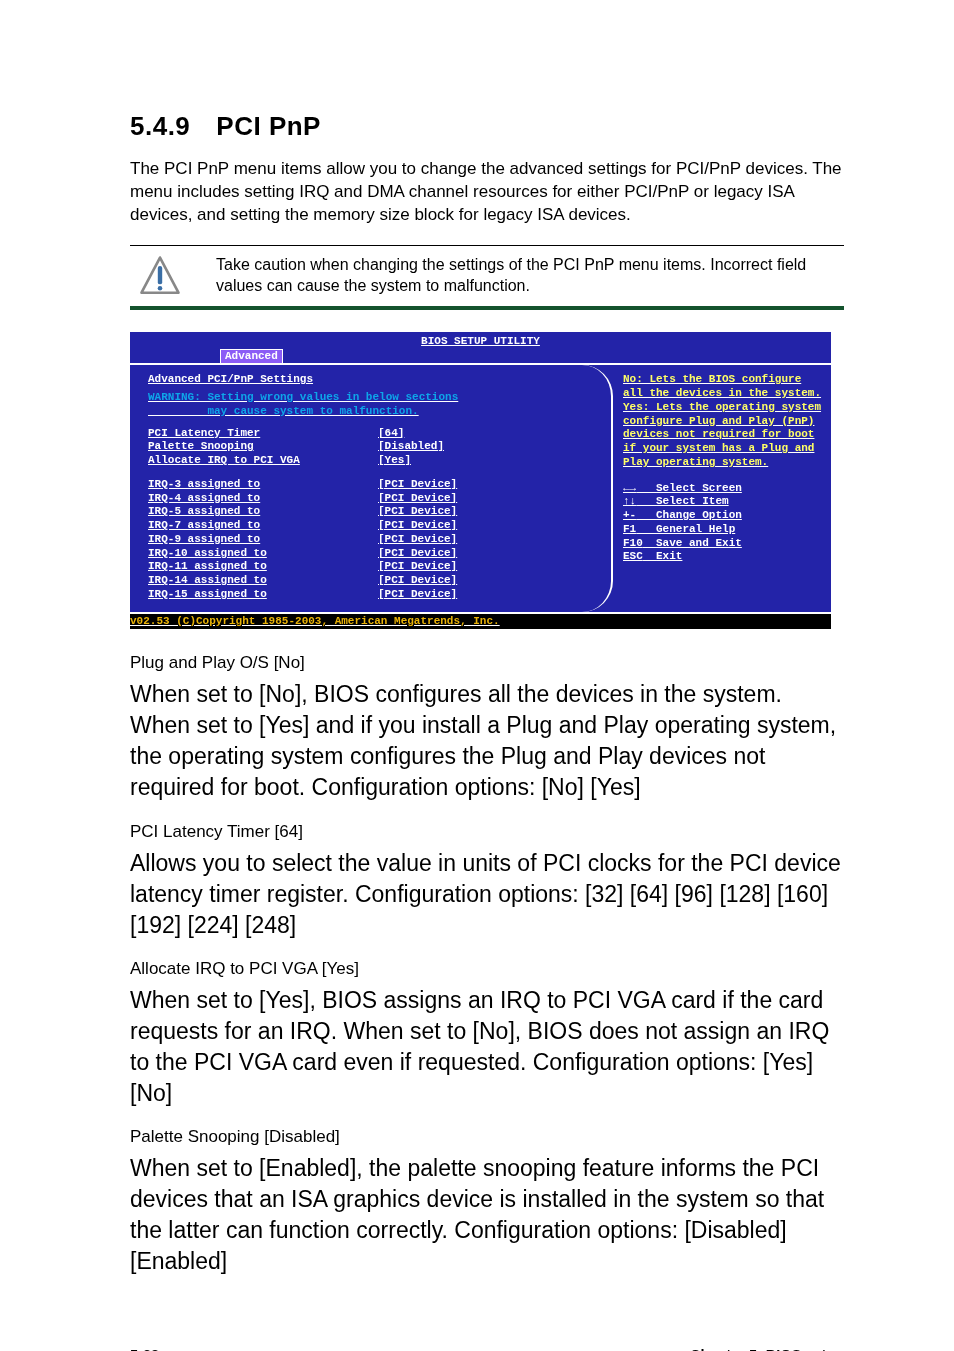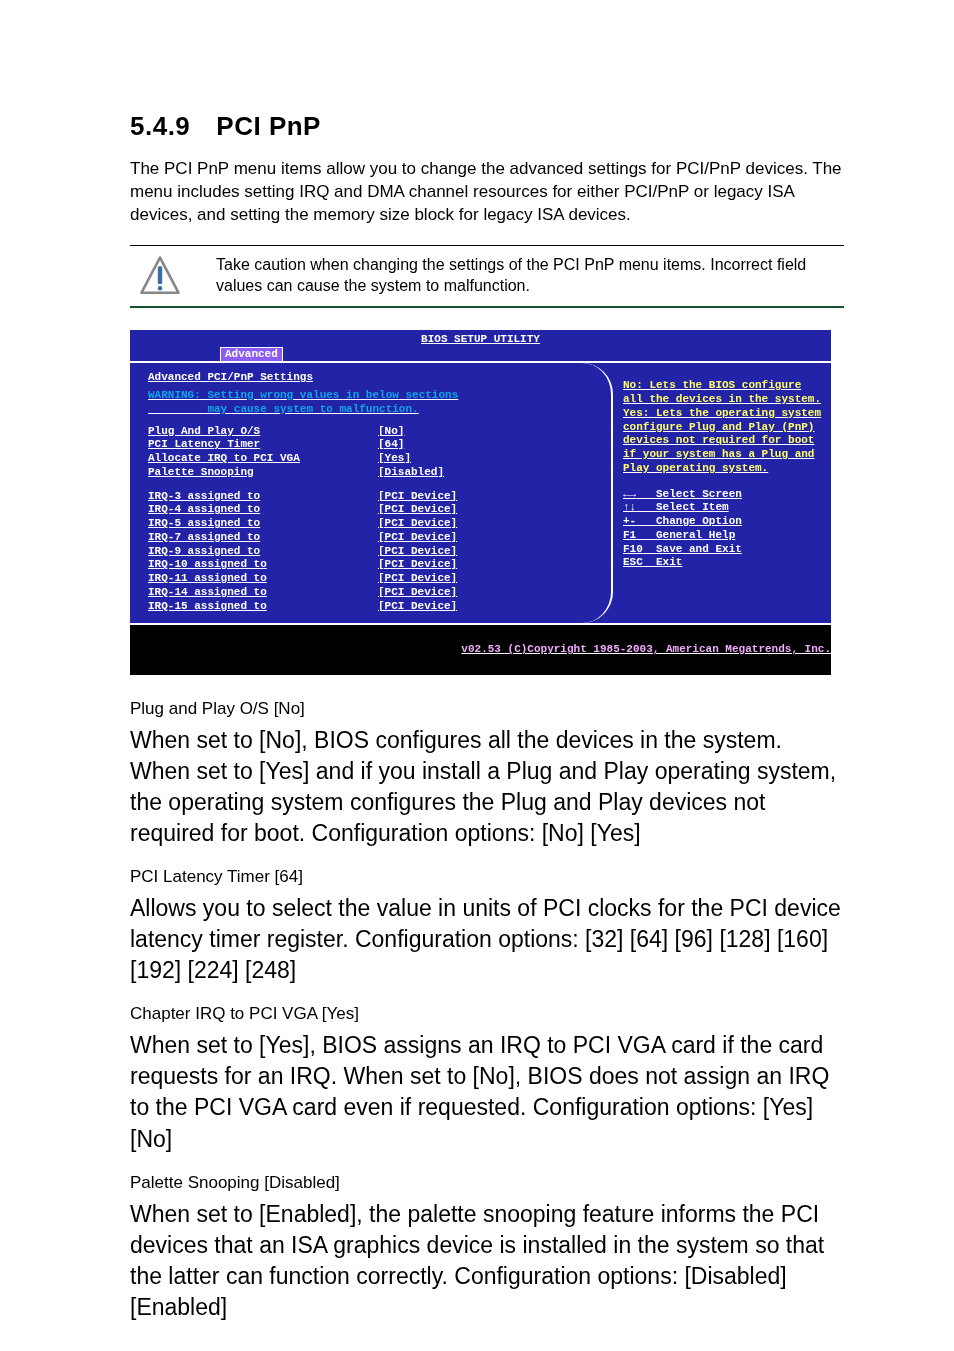--- a/index.html
+++ b/index.html
@@ -22,21 +22,21 @@
   h2.section-num .gap { display:inline-block; width:26px; }
   p.body {
     font-size: 17px;
     line-height: 1.35;
     margin: 0 0 18px 0;
   }
   .note-block {
     display: flex;
     align-items: flex-start;
     border-top: 1px solid #000;
-    border-bottom: 2px solid #14532d;
+    border-bottom: 4px solid #14532d;
     padding: 8px 0 8px 0;
     margin: 0 0 22px 0;
   }
   .note-icon {
     width: 44px;
     flex: 0 0 60px;
     display: flex;
     align-items: flex-start;
     justify-content: center;
   }
@@ -77,35 +77,35 @@
     border-top: 2px solid #fff;
   }
   .bios-left {
     flex: 1;
     padding: 8px 14px 10px 18px;
     border-right: 2px solid #fff;
     border-radius: 31px;
   }
   .bios-right {
     width: 200px;
-    padding: 16px 8px 10px 10px;
+    padding: 8px 8px 10px 10px;
     color: #ffff66;
   }
   .bios-right .legend { color: #fff; margin-top: 12px; }
   .bios-right .legend-row { white-space: pre; }
   .bios-row { display: flex; }
   .bios-label { width: 230px; }
   .bios-val { flex: 1; }
   .bios-heading { color: #fff; margin-bottom: 4px; }
   .bios-warn { color: #0ea5e9; margin: 4px 0 8px 0; white-space: pre; }
   .bios-footer {
     background: #000;
-    color: #f0abfc;
-    text-align: right;
-    padding: 18px 0;
+    color: #eab308;
+    text-align: left;
+    padding: 1px 0;
     border-top: 2px solid #fff;
   }
 
   h3.sub {
     font-size: 17px;
     font-weight: normal;
     margin: 18px 0 6px 0;
   }
   p.sub-body {
     font-size: 23px;
@@ -148,34 +148,30 @@
   <div class="bios">
     <div class="bios-title">BIOS SETUP UTILITY</div>
     <div><span class="bios-tab">Advanced</span></div>
     <div class="bios-body">
       <div class="bios-left">
         <div class="bios-heading">Advanced PCI/PnP Settings</div>
         <div class="bios-warn"><span>WARNING: Setting wrong values in below sections</span>
 <span>         may cause system to malfunction.</span></div>
 
         <div class="bios-row">
-            <span class="bios-label">Plug And Play O/S</span>
-            <span class="bios-val">[No]</span>
-          </div>
-        <div class="bios-row">
             <span class="bios-label">PCI Latency Timer</span>
             <span class="bios-val">[64]</span>
           </div>
         <div class="bios-row">
+            <span class="bios-label">Palette Snooping</span>
+            <span class="bios-val">[Disabled]</span>
+          </div>
+        <div class="bios-row">
             <span class="bios-label">Allocate IRQ to PCI VGA</span>
             <span class="bios-val">[Yes]</span>
-          </div>
-        <div class="bios-row">
-            <span class="bios-label">Palette Snooping</span>
-            <span class="bios-val">[Disabled]</span>
           </div>
 
         <div style="height:10px"></div>
 
         <div class="bios-row">
             <span class="bios-label">IRQ-3 assigned to</span>
             <span class="bios-val">[PCI Device]</span>
           </div>
         <div class="bios-row">
             <span class="bios-label">IRQ-4 assigned to</span>
@@ -224,21 +220,21 @@
     </div>
     <div class="bios-footer">v02.53 (C)Copyright 1985-2003, American Megatrends, Inc.</div>
   </div>
 
   <h3 class="sub">Plug and Play O/S [No]</h3>
   <p class="sub-body">When set to [No], BIOS configures all the devices in the system. When set to [Yes] and if you install a Plug and Play operating system, the operating system configures the Plug and Play devices not required for boot. Configuration options: [No] [Yes]</p>
 
   <h3 class="sub">PCI Latency Timer [64]</h3>
   <p class="sub-body">Allows you to select the value in units of PCI clocks for the PCI device latency timer register. Configuration options: [32] [64] [96] [128] [160] [192] [224] [248]</p>
 
-  <h3 class="sub">Chapter IRQ to PCI VGA [Yes]</h3>
+  <h3 class="sub">Allocate IRQ to PCI VGA [Yes]</h3>
   <p class="sub-body">When set to [Yes], BIOS assigns an IRQ to PCI VGA card if the card requests for an IRQ. When set to [No], BIOS does not assign an IRQ to the PCI VGA card even if requested. Configuration options: [Yes] [No]</p>
 
   <h3 class="sub">Palette Snooping [Disabled]</h3>
   <p class="sub-body">When set to [Enabled], the palette snooping feature informs the PCI devices that an ISA graphics device is installed in the system so that the latter can function correctly. Configuration options: [Disabled] [Enabled]</p>
 
   <div class="footer-row">
     <span>5-28</span>
     <span>Chapter 5: BIOS setup</span>
   </div>
 

